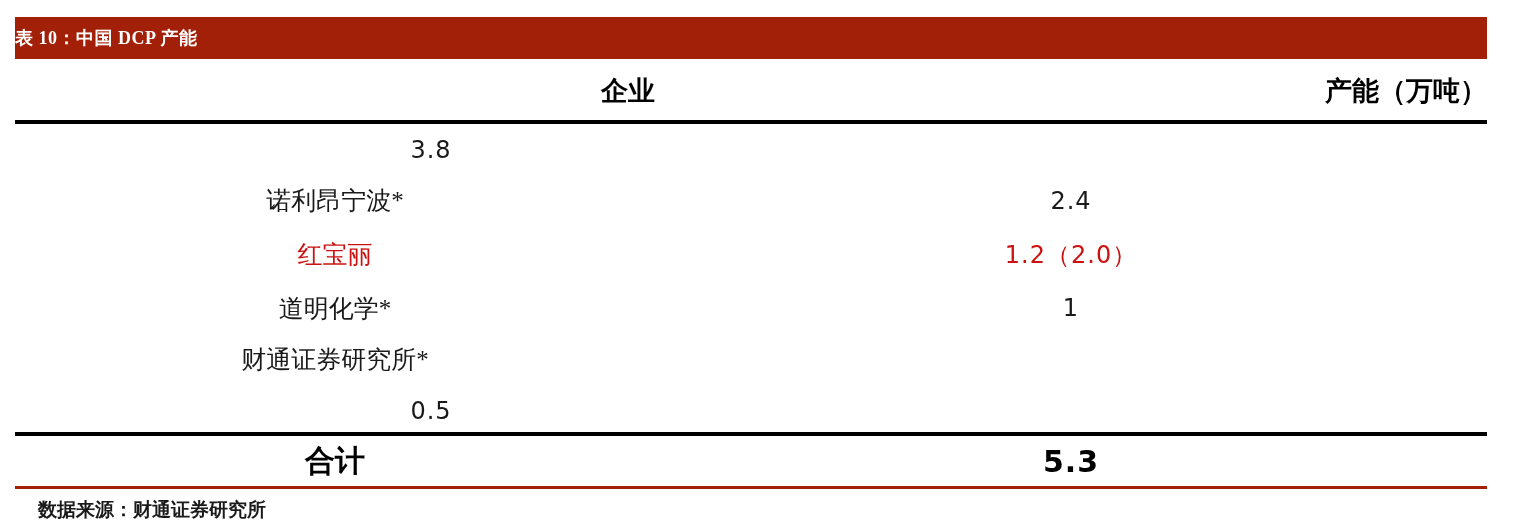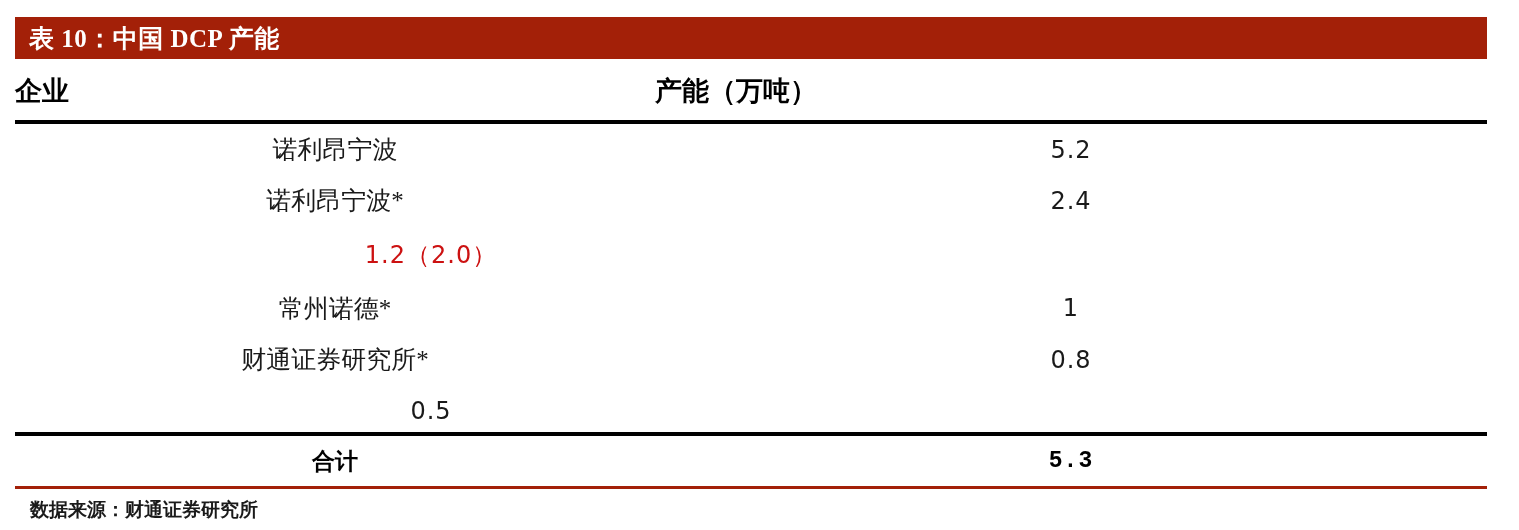--- a/index.html
+++ b/index.html
@@ -28,24 +28,23 @@
     left: 15px;
     top: 17px;
     width: 1472px;
     height: 42px;
     background: #A32008;
     display: flex;
     align-items: center;
   }
   .title-text {
     color: #ffffff;
-    font-size: 25px;
+    font-size: 18px;
     font-weight: bold;
     letter-spacing: 0.5px;
-    padding-left: 14px;
     font-family: "Liberation Serif", "DejaVu Serif", serif;
     white-space: nowrap;
   }
 
   
   .rule {
     position: absolute;
     left: 15px;
     width: 1472px;
   }
@@ -72,21 +71,21 @@
     top: 62px;
     width: 1472px;
     height: 58px;
     display: flex;
     align-items: center;
   }
   .col-head {
     font-size: 27px;
     font-weight: bold;
     color: #000000;
-    text-align: left;
+    text-align: right;
   }
   .col-name  { width: 640px; }
   .col-value { width: 832px; }
 
   
   .body-rows {
     position: absolute;
     left: 15px;
     top: 124px;
     width: 1472px;
@@ -115,29 +114,28 @@
     position: absolute;
     left: 15px;
     top: 436px;
     width: 1472px;
     height: 50px;
     display: flex;
     align-items: center;
   }
   .total-row .cell {
     font-weight: bold;
-    font-size: 23px;
+    font-size: 30px;
     color: #000000;
-    font-family: Liberation Mono, monospace;
   }
 
   
   .footnote {
     position: absolute;
-    left: 30px;
+    left: 38px;
     top: 497px;
     font-size: 19px;
     font-weight: bold;
     color: #1a1a1a;
     font-family: "Liberation Serif", "DejaVu Serif", serif;
     white-space: nowrap;
   }
 </style>
 </head>
 <body>
@@ -151,41 +149,40 @@
   <div class="col-head-row">
     <div class="col-head col-name">企业</div>
     <div class="col-head col-value">产能（万吨）</div>
   </div>
 
   <div class="rule rule-head"></div>
 
   <div class="body-rows">
 
     <div class="data-row">
-      <div class="cell cell-name">诺利昂宁波</div>
-      <div class="cell cell-value">5.2</div>
+      <div class="cell cell-value">3.8</div>
     </div>
 
     <div class="data-row">
       <div class="cell cell-name">诺利昂宁波*</div>
       <div class="cell cell-value">2.4</div>
     </div>
 
     <div class="data-row row-highlight">
+      <div class="cell cell-name">红宝丽</div>
       <div class="cell cell-value">1.2（2.0）</div>
     </div>
 
     <div class="data-row">
-      <div class="cell cell-name">常州诺德*</div>
+      <div class="cell cell-name">道明化学*</div>
       <div class="cell cell-value">1</div>
     </div>
 
     <div class="data-row">
       <div class="cell cell-name">财通证券研究所*</div>
-      <div class="cell cell-value">0.8</div>
     </div>
 
     <div class="data-row">
       <div class="cell cell-value">0.5</div>
     </div>
 
   </div>
 
   <div class="rule rule-total-top"></div>
 

